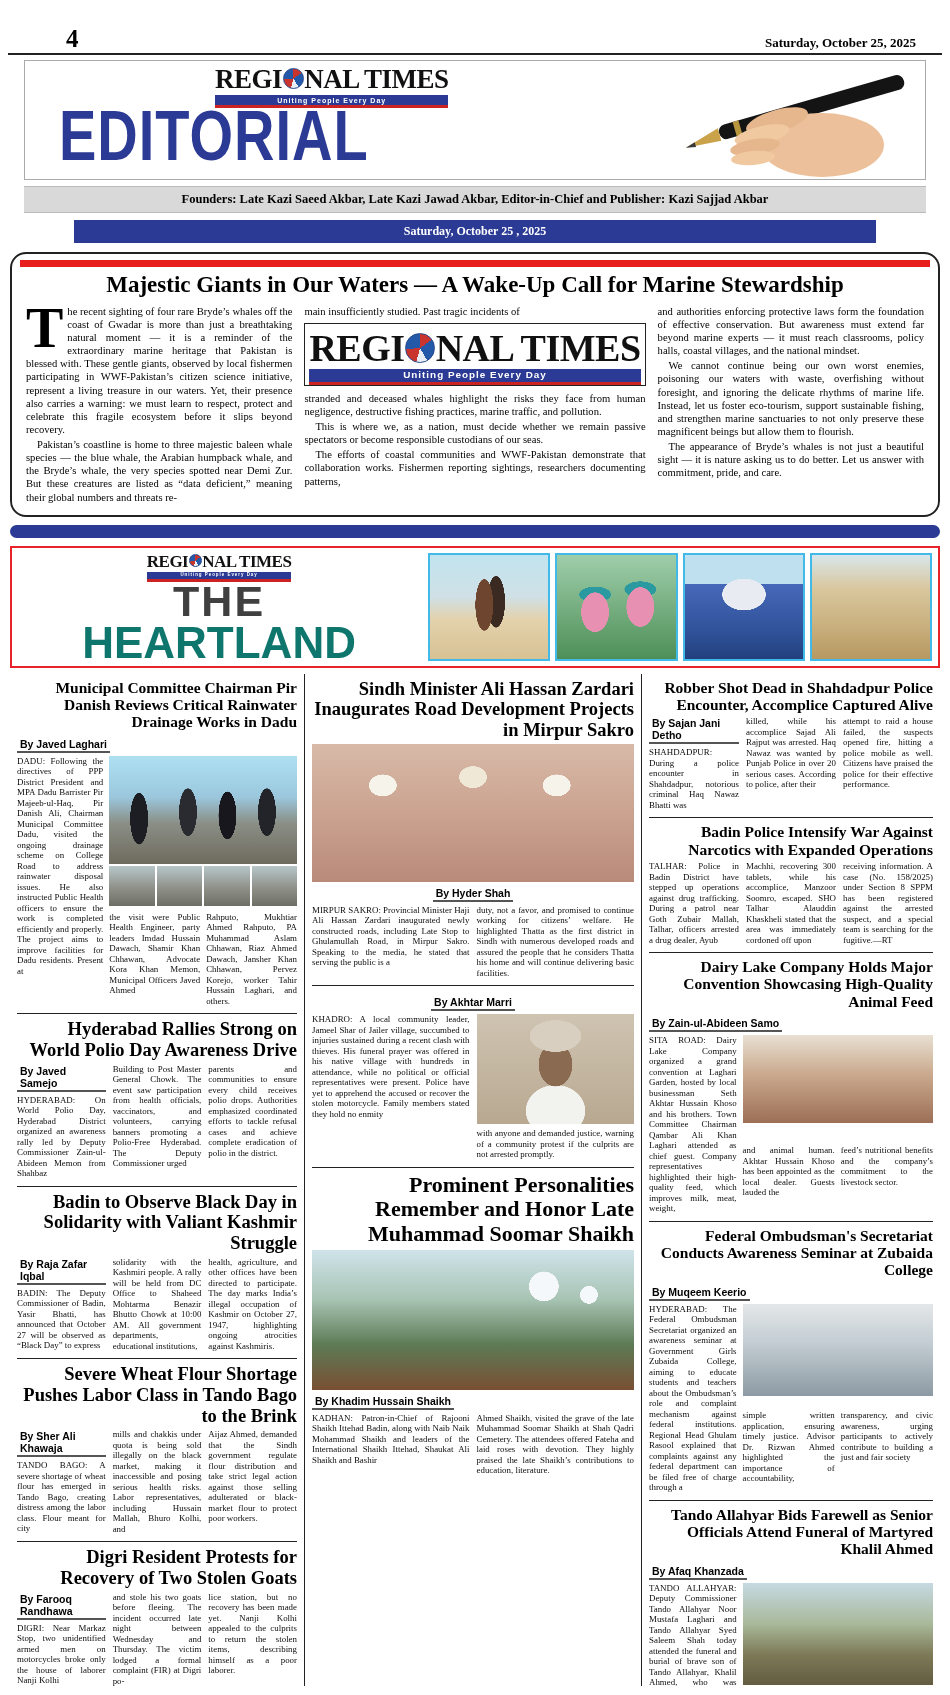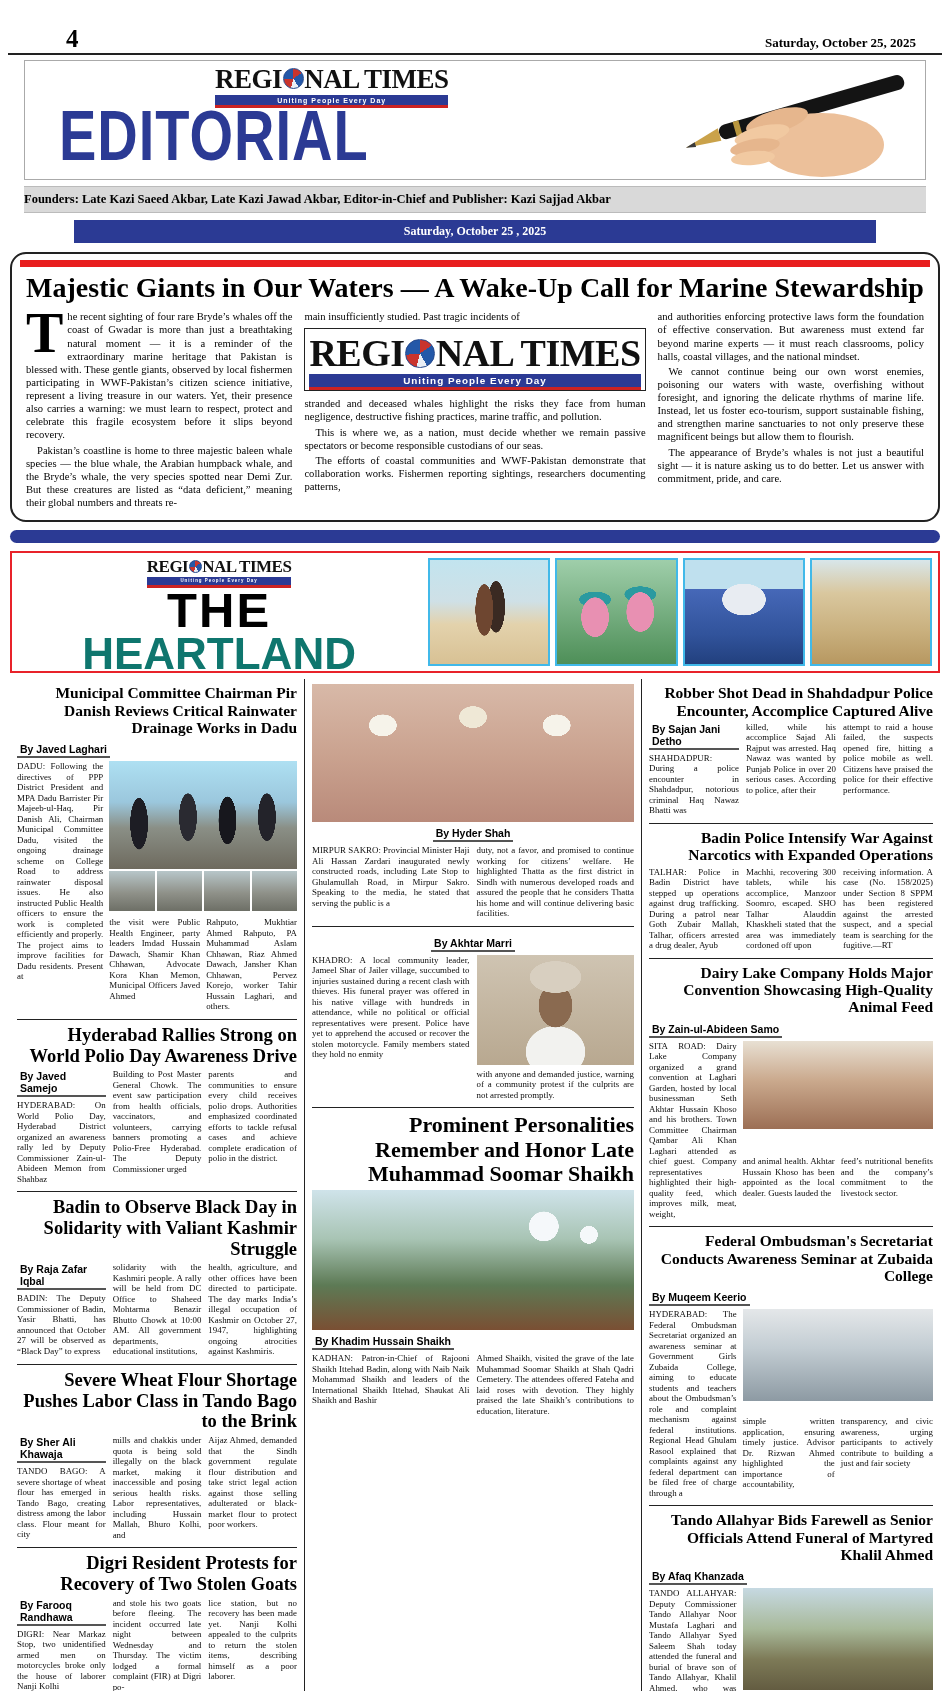--- a/index.html
+++ b/index.html
@@ -20,21 +20,21 @@
   .header-box { border:1.5px solid #aaa; margin:5px 16px 0; position:relative;
     height:120px; overflow:hidden; background:#fff; }
   .header-logo { position:absolute; left:190px; top:5px; }
   .editorial-title { position:absolute; left:34px; top:40px;
     font-family:"Liberation Sans", sans-serif; font-weight:bold; font-size:56px;
     color:#2b3a94; line-height:1; letter-spacing:1px;
     transform:scaleY(1.25); transform-origin:top left; }
   .pen-art { position:absolute; right:8px; top:2px; }
 
   .founders-bar { background:#d9d9d9; border-top:1px solid #bbb; border-bottom:1px solid #bbb;
-    font-weight:bold; font-size:12.5px; padding:5px 0; margin:6px 16px 0; }
+    text-align:center; font-weight:bold; font-size:12.5px; padding:5px 0; margin:6px 16px 0; }
   .datebar { background:#2b3a94; color:#fff; text-align:center; font-weight:bold;
     font-size:12px; padding:4px 0; margin:7px 66px 0; }
 
   
   .rt-logo { display:inline-block; text-align:center; line-height:1; }
   .rt-row1 { font-family:"Liberation Serif", serif; font-weight:bold; letter-spacing:-0.5px;
     white-space:nowrap; color:#111; }
   .globe { display:inline-block; border-radius:50%; width:0.78em; height:0.78em;
     vertical-align:-0.05em; margin:0 0.02em;
     background:conic-gradient(#c9342d 0 55deg, #2458a8 55deg 150deg, #e9eef5 150deg 195deg,
@@ -45,39 +45,39 @@
     font-size:0.26em; letter-spacing:1px; padding:1.5px 0;
     border-bottom:3px solid #cc2222; margin-top:2px; }
   .rt-md { font-size:27px; }
   .rt-lg { font-size:38px; }
   .rt-sm { font-size:17px; }
 
   
   .editorial-box { border:2px solid #222; border-radius:16px; margin:9px 2px 0;
     padding:4px 6px 6px; overflow:hidden; }
   .red-rule { height:7px; background:#e81e1e; margin:2px 2px 3px; }
-  .ed-headline { font-size:28px; font-weight:bold; text-align:center; line-height:1.12;
+  .ed-headline { font-size:23px; font-weight:bold; text-align:center; line-height:1.12;
     padding:2px 8px 7px; }
   .ed-cols { display:grid; grid-template-columns:1fr 1fr 1fr; gap:12px;
     padding:0 8px 3px; font-size:10.6px; line-height:1.24; text-align:justify; }
   .ed-cols p { margin-bottom:2px; }
   .indent { text-indent:11px; }
   .dropcap { float:left; font-size:56px; line-height:0.78; font-weight:bold;
     padding:2px 4px 0 0; }
   .inset-logo { border:1.5px solid #222; margin:5px 0 6px; padding:5px 4px 0;
     text-align:center; }
 
   .divider-blue { height:13px; background:#2b3a94; border-radius:7px; margin:8px 2px; }
 
   
   .heartland { border:2px solid #e8232a; margin:0 2px; display:flex; gap:8px;
     padding:5px 6px; height:122px; overflow:hidden; }
   .heart-left { width:44%; text-align:center; }
   .heart-title1 { font-family:"Liberation Sans", sans-serif; font-weight:bold;
-    color:#000000; font-size:49px; line-height:0.92; letter-spacing:2px; }
+    color:#404040; font-size:43px; line-height:0.92; letter-spacing:2px; }
   .heart-title2 { font-family:"Liberation Sans", sans-serif; font-weight:bold;
     color:#0f766e; font-size:44px; line-height:0.95; letter-spacing:0; }
   .heart-photos { flex:1; display:flex; gap:5px; }
   .heart-photos .photo { flex:1; height:100%; border:2px solid #41b9e9; }
 
   
   .photo { width:100%; background:#ccc; }
   .ph-beach { background:
       radial-gradient(ellipse 9px 26px at 46% 48%, #6e4630 98%, transparent),
       radial-gradient(ellipse 9px 26px at 56% 45%, #3a2a22 98%, transparent),
@@ -299,20 +299,21 @@
           <p class="body">and stole his two goats before fleeing. The incident occurred late night between Wednesday and Thursday. The victim lodged a formal complaint (FIR) at Digri po-</p>
           <p class="body">lice station, but no recovery has been made yet. Nanji Kolhi appealed to the culprits to return the stolen items, describing himself as a poor laborer.</p>
         </div>
       </section>
 
     </div>
 
     <div class="acol acol-mid">
 
       <section class="article">
+        <h2 class="headline h18">Sindh Minister Ali Hassan Zardari Inaugurates Road Development Projects in Mirpur Sakro</h2>
         <div class="photo ph-sakro"></div>
         <div class="byline-row center"><span class="byline">By Hyder Shah</span></div>
         <div class="cols2">
           <p class="body">MIRPUR SAKRO: Provincial Minister Haji Ali Hassan Zardari inaugurated newly constructed roads, including Late Stop to Ghulamullah Road, in Mirpur Sakro. Speaking to the media, he stated that serving the public is a</p>
           <p class="body">duty, not a favor, and promised to continue working for citizens’ welfare. He highlighted Thatta as the first district in Sindh with numerous developed roads and assured the people that he considers Thatta his home and will continue delivering basic facilities.</p>
         </div>
       </section>
 
       <section class="article">
         <div class="byline-row center"><span class="byline">By Akhtar Marri</span></div>
@@ -358,21 +359,21 @@
           <p class="body">receiving information. A case (No. 158/2025) under Section 8 SPPM has been registered against the arrested suspect, and a special team is searching for the fugitive.—RT</p>
         </div>
       </section>
 
       <section class="article">
         <h2 class="headline h15">Dairy Lake Company Holds Major Convention Showcasing High-Quality Animal Feed</h2>
         <div class="byline-row"><span class="byline">By Zain-ul-Abideen Samo</span></div>
         <div class="split-grid">
           <p class="body tall">SITA ROAD: Dairy Lake Company organized a grand convention at Laghari Garden, hosted by local businessman Seth Akhtar Hussain Khoso and his brothers. Town Committee Chairman Qambar Ali Khan Laghari attended as chief guest. Company representatives highlighted their high-quality feed, which improves milk, meat, weight,</p>
           <div class="wide-photo photo ph-dairy"></div>
-          <p class="body c2">and animal health. Akhtar Hussain Khoso has been appointed as the local dealer. Guests lauded the</p>
+          <p class="body c2">and animal human. Akhtar Hussain Khoso has been appointed as the local dealer. Guests lauded the</p>
           <p class="body c3">feed’s nutritional benefits and the company’s commitment to the livestock sector.</p>
         </div>
       </section>
 
       <section class="article">
         <h2 class="headline h15">Federal Ombudsman's Secretariat Conducts Awareness Seminar at Zubaida College</h2>
         <div class="byline-row"><span class="byline">By Muqeem Keerio</span></div>
         <div class="split-grid">
           <p class="body tall">HYDERABAD: The Federal Ombudsman Secretariat organized an awareness seminar at Government Girls Zubaida College, aiming to educate students and teachers about the Ombudsman’s role and complaint mechanism against federal institutions. Regional Head Ghulam Rasool explained that complaints against any federal department can be filed free of charge through a</p>
           <div class="wide-photo photo ph-ombud"></div>

